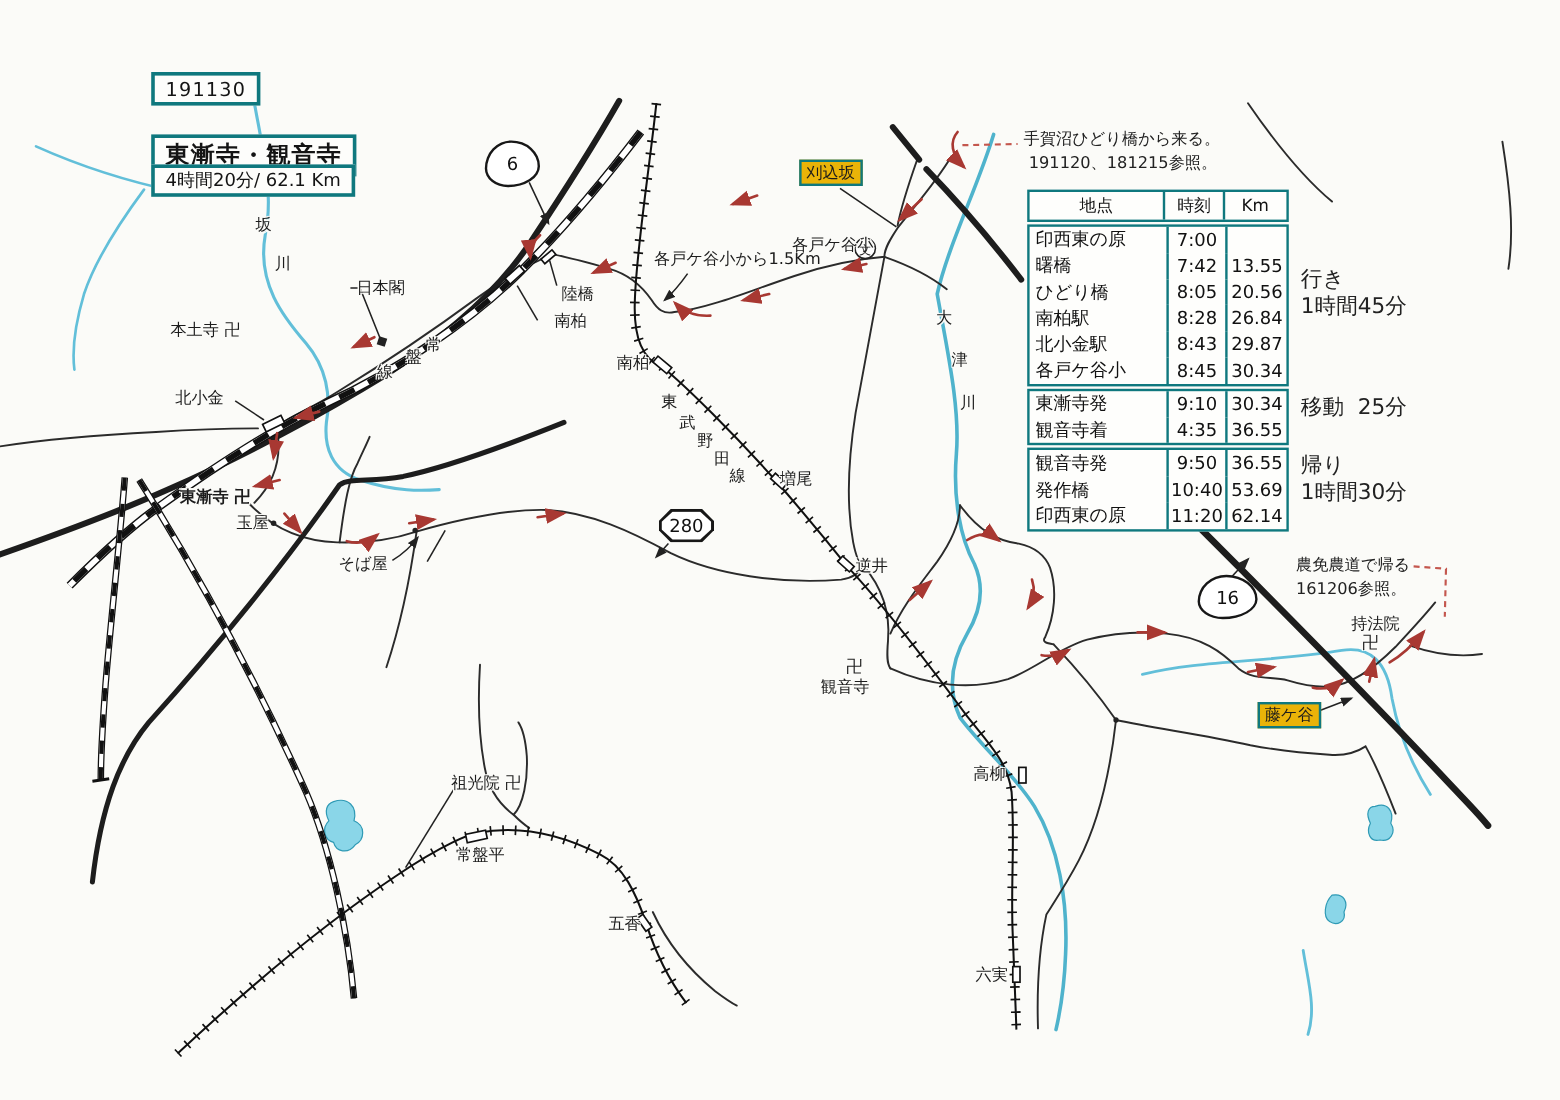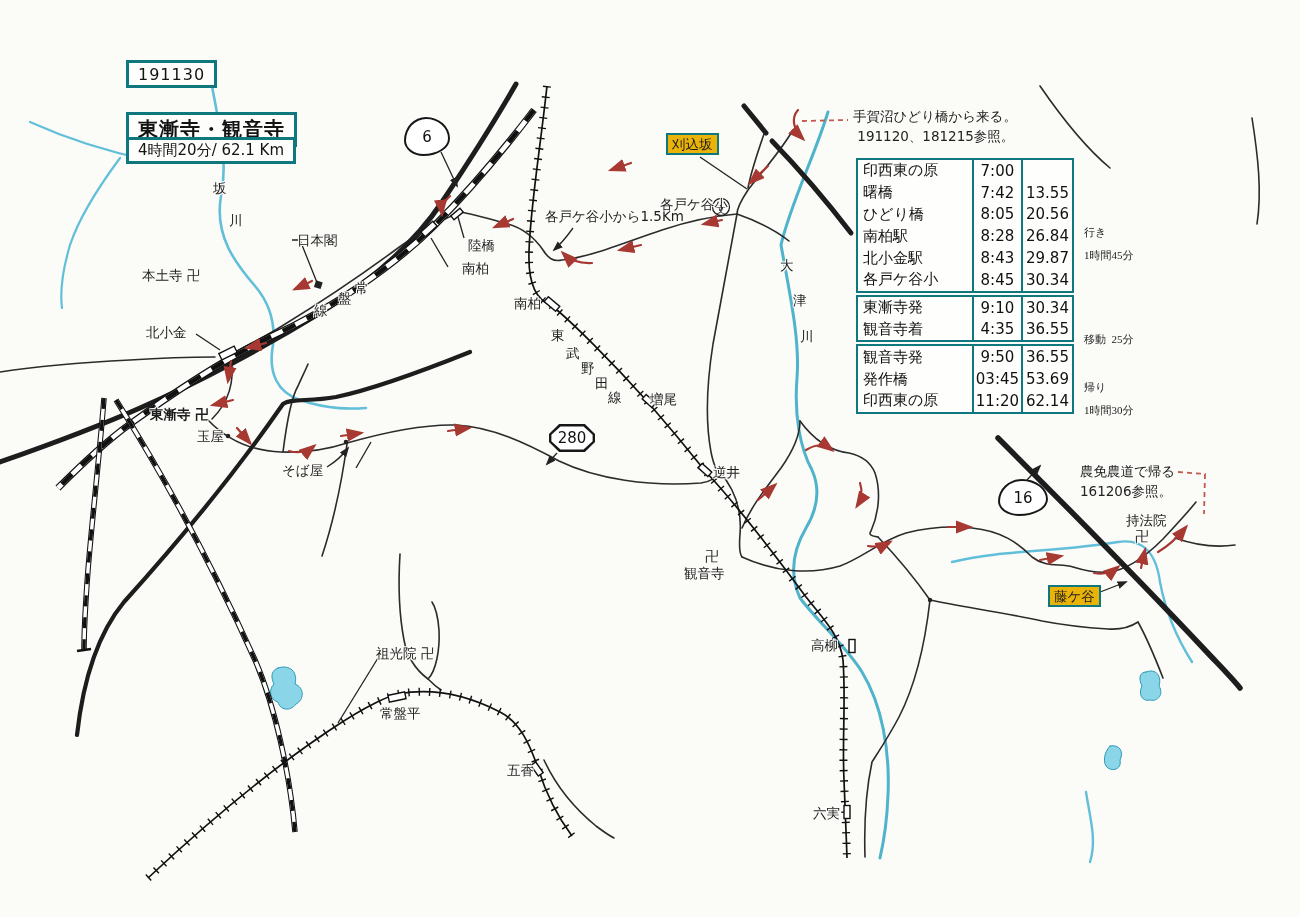--- a/index.html
+++ b/index.html
@@ -7,21 +7,21 @@
   #canvas{position:relative;width:1300px;height:917px;background:var(--paper);overflow:hidden;
           font-family:"DejaVu Sans","Liberation Sans",sans-serif;}
   #map-art{position:absolute;left:0;top:0;z-index:1;}
   .lbl{position:absolute;font-size:13.5px;color:var(--ink);white-space:pre;z-index:5;line-height:15px;
        text-shadow:-1px -1px 0 var(--paper),1px -1px 0 var(--paper),-1px 1px 0 var(--paper),1px 1px 0 var(--paper),0 0 2px var(--paper);}
   .lbl.boxed{border:2px solid var(--teal);background:#eab308;padding:1px 4px;text-shadow:none;line-height:16px;}
   .lbl.school{font-size:10px;text-shadow:none;}
   .lbl.manji{font-size:14px;}
   .ann{position:absolute;z-index:5;color:#222;font-size:13.5px;line-height:20px;white-space:pre;
        text-shadow:-1px -1px 0 var(--paper),1px -1px 0 var(--paper),-1px 1px 0 var(--paper),1px 1px 0 var(--paper);}
-  .ann.leg{font-size:11px;line-height:23px;font-family:Liberation Serif, serif;}
+  .ann.leg{font-size:18px;line-height:23px;}
   .hbox{position:absolute;z-index:6;border:3px solid var(--teal);background:#fdfdfb;color:#141414;
         display:flex;align-items:center;padding:0 9px;white-space:nowrap;}
   #date-box{left:126px;top:60px;height:22px;font-size:16px;letter-spacing:1px;}
   #title-box{left:126px;top:95px;height:29px;font-size:20px;font-weight:bold;letter-spacing:1px;margin-top:17px;}
   #duration-box{left:126px;top:137px;height:21px;font-size:15px;}
   #timetable{position:absolute;left:856px;top:158px;z-index:6;color:#111;}
   .tt-box{border:2.5px solid var(--teal);background:#fefefc;margin-bottom:2px;width:214px;}
   .tt-head{display:flex;height:23px;font-size:14px;}
   .tt-row{display:flex;height:21.8px;font-size:15px;}
   .tc{display:flex;align-items:center;overflow:hidden;}
@@ -211,20 +211,25 @@
       <path d="M 802,121 L 848,120"></path>
       <path d="M 1178,472 L 1205,474 L 1204,514"></path>
     </g>
   </svg>
 
   <div class="hbox" id="date-box">191130</div>
   <div class="hbox" id="title-box">東漸寺・観音寺</div>
   <div class="hbox" id="duration-box">4時間20分/ 62.1 Km</div>
 
   <div id="timetable">
+      <div class="tt-box tt-head">
+        <div class="tc c0">地点</div>
+        <div class="tc c1">時刻</div>
+        <div class="tc c2">Km</div>
+      </div>
       <div class="tt-box">
         <div class="tt-row">
           <div class="tc c0">印西東の原</div>
           <div class="tc c1">7:00</div>
           <div class="tc c2"></div>
         </div>
         <div class="tt-row">
           <div class="tc c0">曙橋</div>
           <div class="tc c1">7:42</div>
           <div class="tc c2">13.55</div>
@@ -263,21 +268,21 @@
         </div>
       </div>
       <div class="tt-box">
         <div class="tt-row">
           <div class="tc c0">観音寺発</div>
           <div class="tc c1">9:50</div>
           <div class="tc c2">36.55</div>
         </div>
         <div class="tt-row">
           <div class="tc c0">発作橋</div>
-          <div class="tc c1">03:45</div>
+          <div class="tc c1">10:40</div>
           <div class="tc c2">53.69</div>
         </div>
         <div class="tt-row">
           <div class="tc c0">印西東の原</div>
           <div class="tc c1">11:20</div>
           <div class="tc c2">62.14</div>
         </div>
       </div>
     </div>
 

